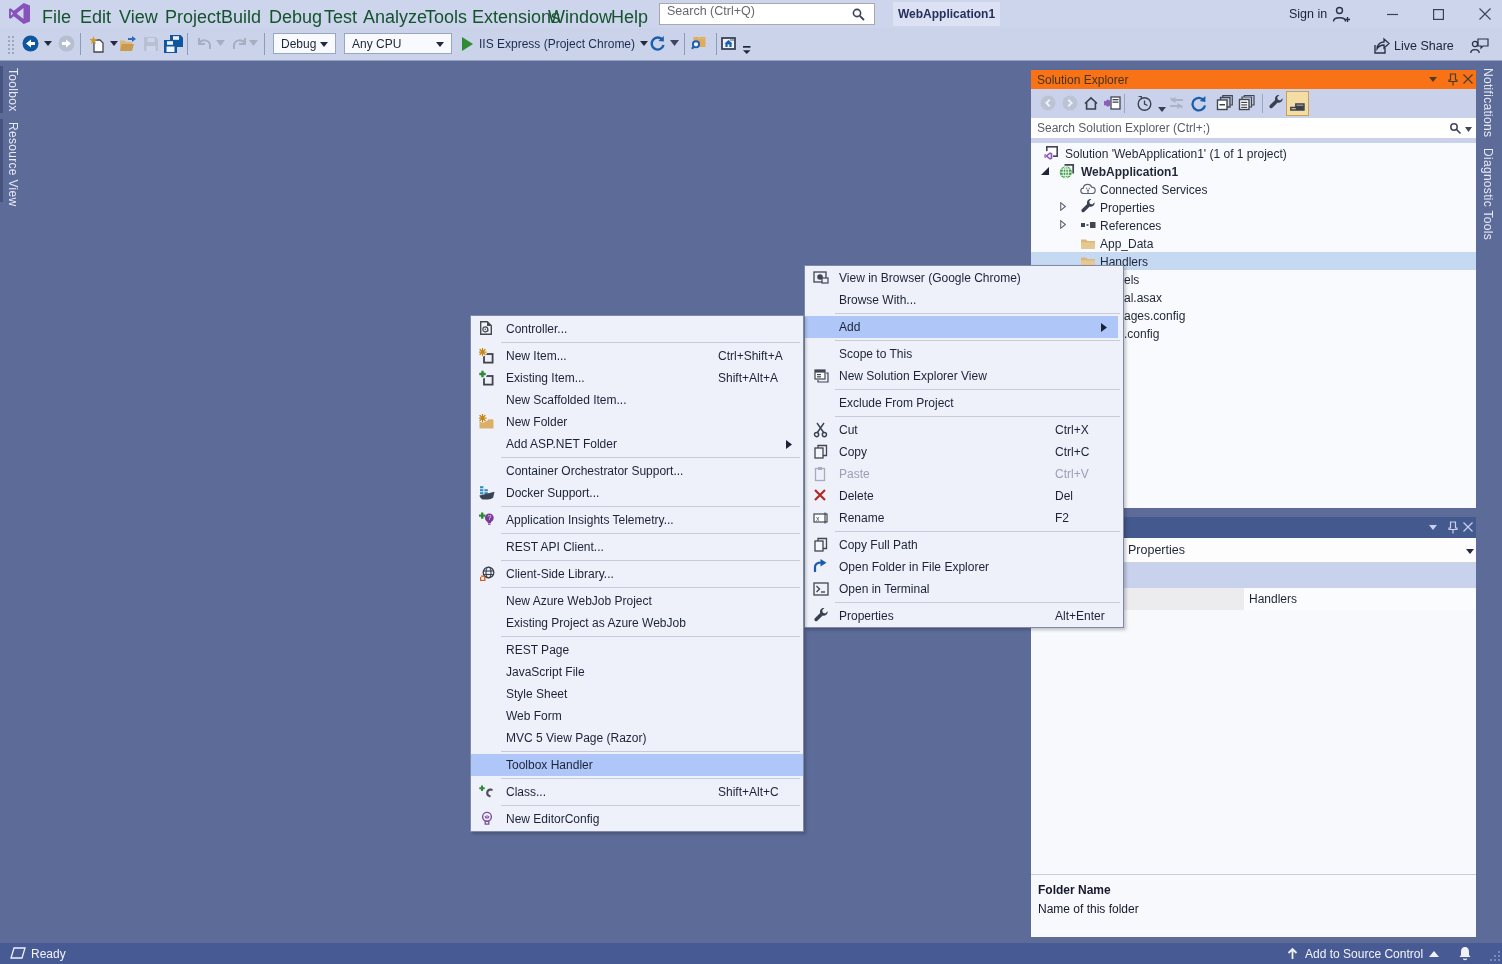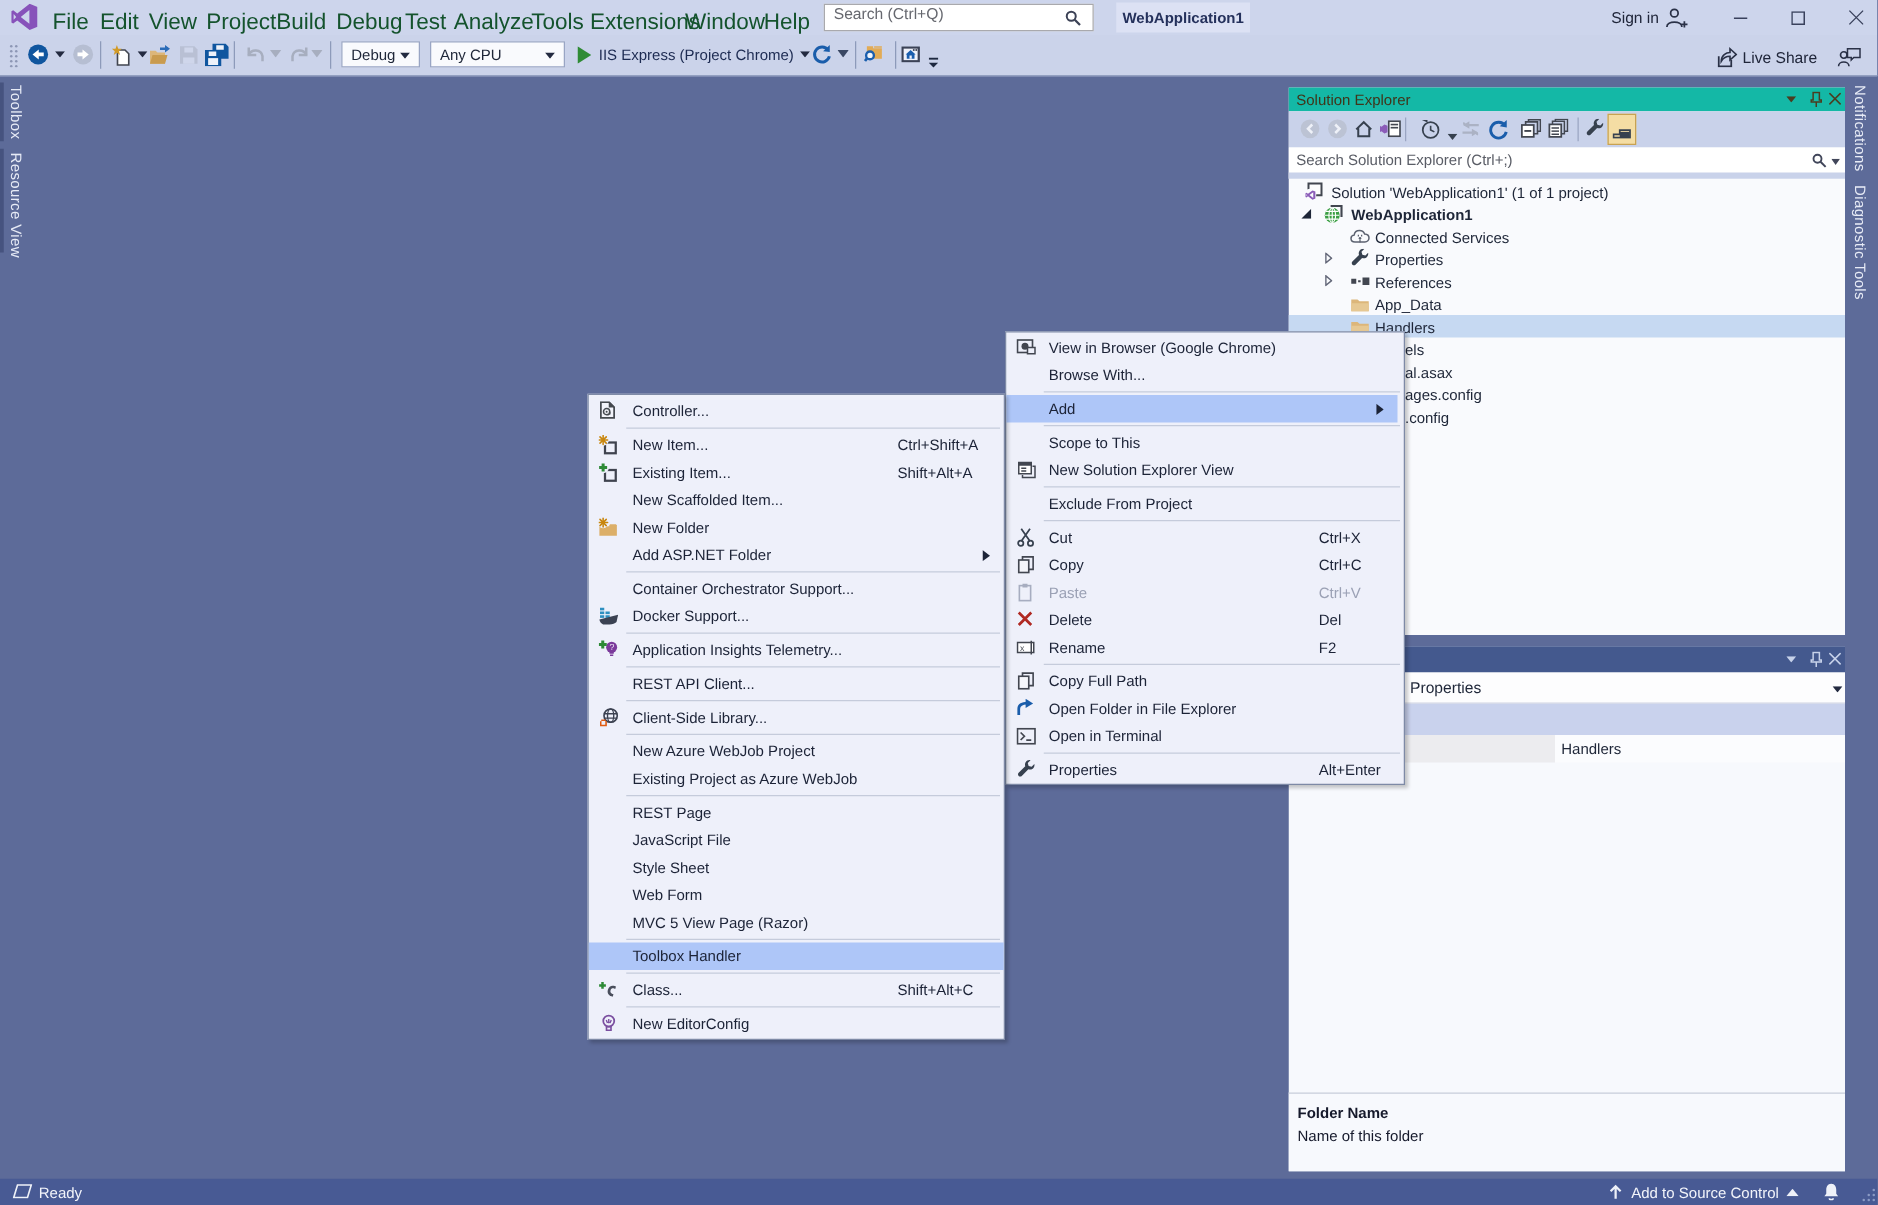--- a/index.html
+++ b/index.html
@@ -22,21 +22,21 @@
 .combo { position:absolute; top:5px; height:21px; background:#f9fafd; border:1px solid #99a5c4; font-size:12px; color:#1e2638; display:flex; align-items:center; padding-left:7px; }
 .combo .car { position:absolute; right:7px; top:8px; }
 .tsep { position:absolute; top:5px; width:1px; height:22px; background:#8d9aba; }
 
 
 .vtab { position:absolute; color:#e7ebf6; writing-mode:vertical-rl; font-size:12px; letter-spacing:0.3px; }
 .vaccent { position:absolute; width:3px; background:#46537f; }
 
 
 #se { position:absolute; left:1031px; top:70px; width:445px; height:438px; background:#f9fafd; }
-#se-title { position:absolute; left:0; top:0; width:445px; height:19px; background:#14b8a6; color:#433a1f; display:flex; align-items:center;text-align:center; }
+#se-title { position:absolute; left:0; top:0; width:445px; height:19px; background:#f97316; color:#433a1f; display:flex; align-items:center;text-align:center; }
 #se-title .t { margin-left:6px; color:#40351a; }
 #se-tools { position:absolute; left:0; top:19px; width:445px; height:29px; background:#c9d2ea; }
 #se-search { position:absolute; left:0; top:48px; width:445px; height:20px; background:#fff; border-bottom:5px solid #c9d2ea; height:25px; }
 #se-search .ph { position:absolute; left:6px; top:3px; color:#5a5d66; }
 #se-tree { position:absolute; left:0; top:74px; width:445px; height:auto; }
 
 
 #props { position:absolute; left:1031px; top:517px; width:445px; height:420px; background:#f7f9fd; }
 #props-title { position:absolute; left:0; top:0; width:445px; height:21px; background:#44598e; }
 #props-combo { position:absolute; left:0; top:21px; width:445px; height:25px; background:#fdfdfe; border-bottom:1px solid #d0d4e2; }

